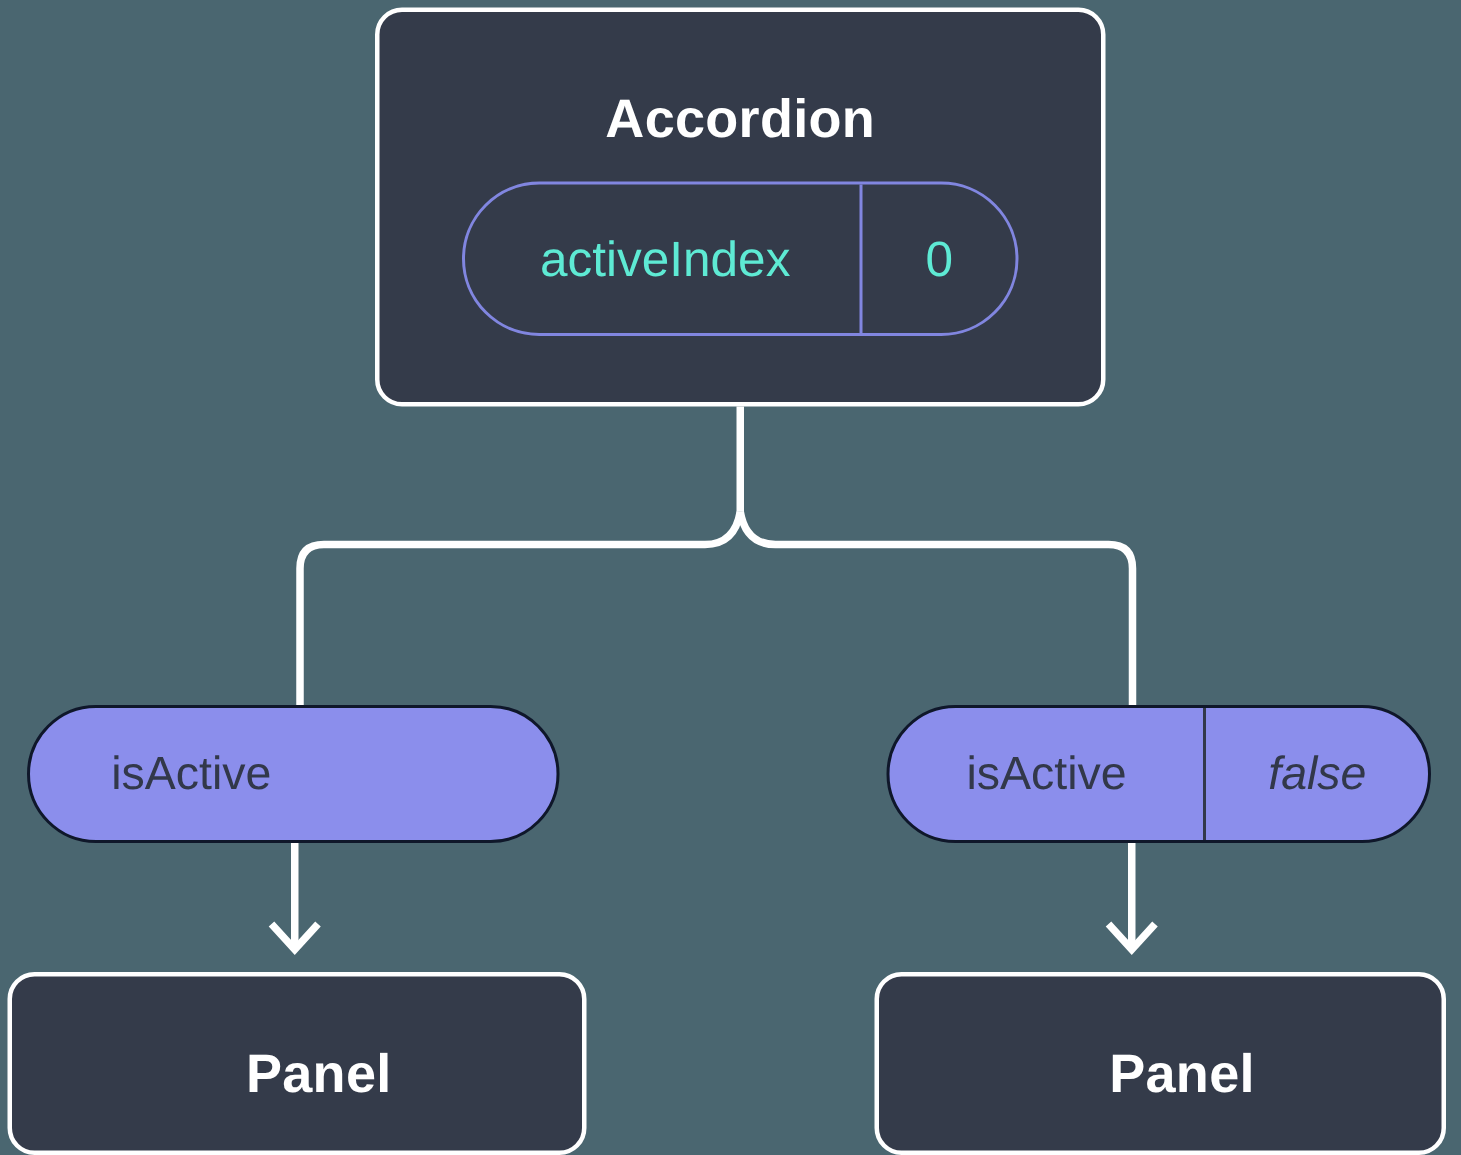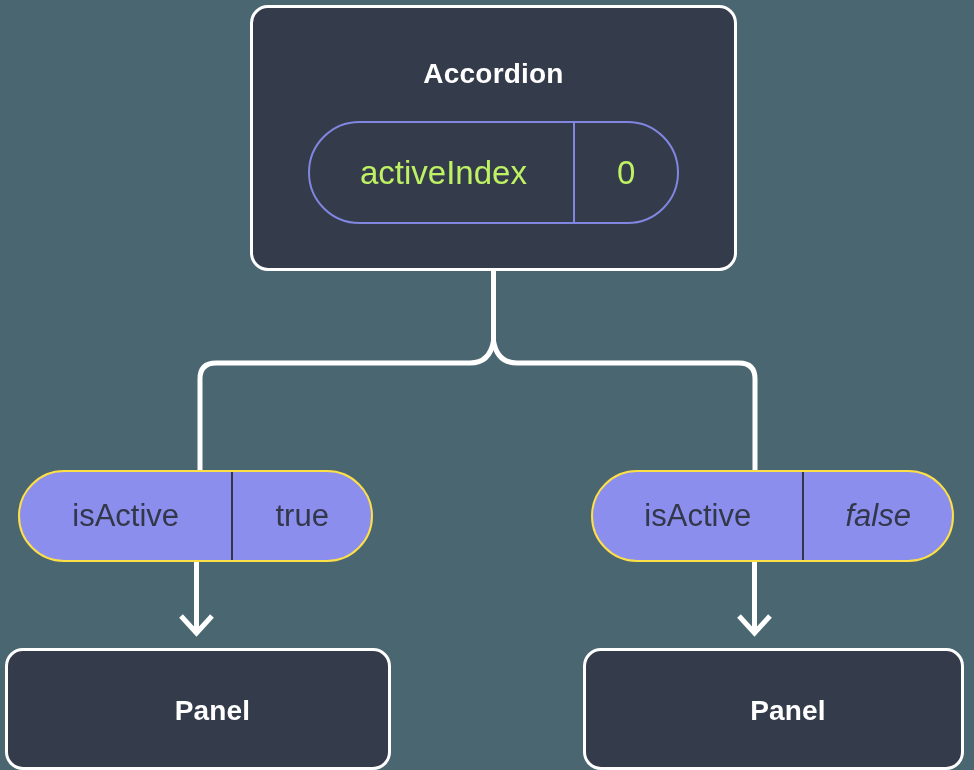--- a/index.html
+++ b/index.html
@@ -54,21 +54,21 @@
   }
   #panel-box-right {
     left: 583px;
     top: 648px;
     width: 381px;
     height: 122px;
   }
 
   .node-title {
     color: #ffffff;
-    font-size: 28px;
+    font-size: 36px;
     font-weight: 700;
     letter-spacing: 0.2px;
     text-align: center;
     white-space: nowrap;
   }
   #accordion-box .node-title {
     position: absolute;
     left: 0;
     right: 0;
     top: 50px;
@@ -85,21 +85,21 @@
   .pill-outline {
     position: absolute;
     left: 55px;
     top: 113px;
     height: 103px;
     display: flex;
     align-items: stretch;
     border: 2px solid #8186e0;
     border-radius: 52px;
     box-sizing: border-box;
-    color: #bef264;
+    color: #5eead4;
   }
   .pill-outline .pill-key {
     display: flex;
     align-items: center;
     justify-content: center;
     padding: 0 46px 0 50px;
     font-size: 33px;
     white-space: nowrap;
   }
   .pill-outline .pill-val {
@@ -112,21 +112,21 @@
     white-space: nowrap;
   }
 
   
   .pill-filled {
     position: absolute;
     height: 92px;
     display: flex;
     align-items: stretch;
     background: #8b8eec;
-    border: 2px solid #fde047;
+    border: 2px solid #0f172a;
     border-radius: 46px;
     box-sizing: border-box;
     color: #32384a;
   }
   .pill-filled .pill-key {
     display: flex;
     align-items: center;
     justify-content: center;
     font-size: 31px;
     white-space: nowrap;
@@ -183,21 +183,20 @@
     <div class="node-title">Accordion</div>
 
     <div class="pill-outline">
       <div class="pill-key">activeIndex</div>
       <div class="pill-val">0</div>
     </div>
   </div>
 
   <div class="pill-filled" id="prop-pill-left">
     <div class="pill-key">isActive</div>
-    <div class="pill-val">true</div>
   </div>
 
   <div class="pill-filled" id="prop-pill-right">
     <div class="pill-key">isActive</div>
     <div class="pill-val">false</div>
   </div>
 
   <div class="node-box" id="panel-box-left">
     <div class="node-title panel-title">Panel</div>
   </div>

